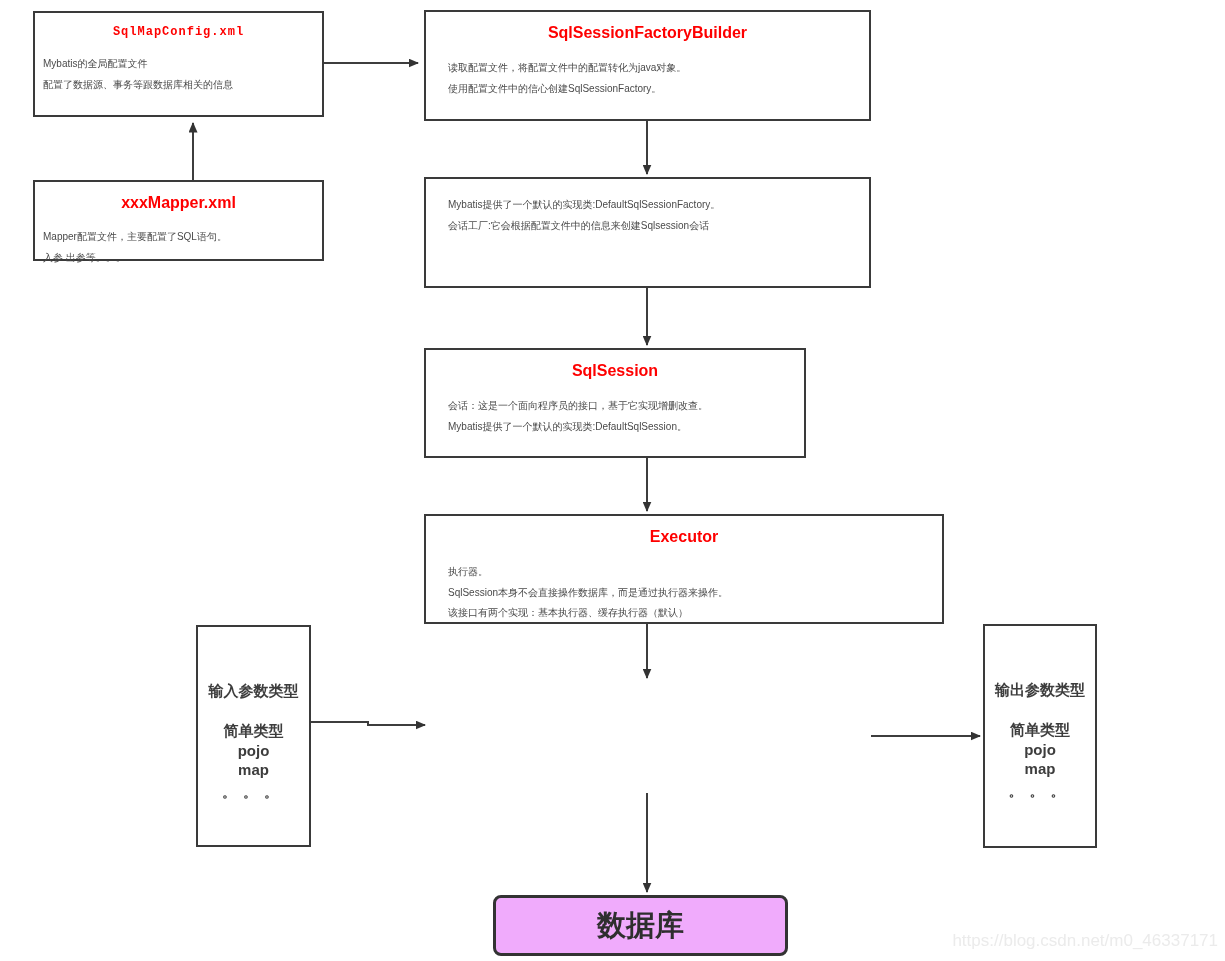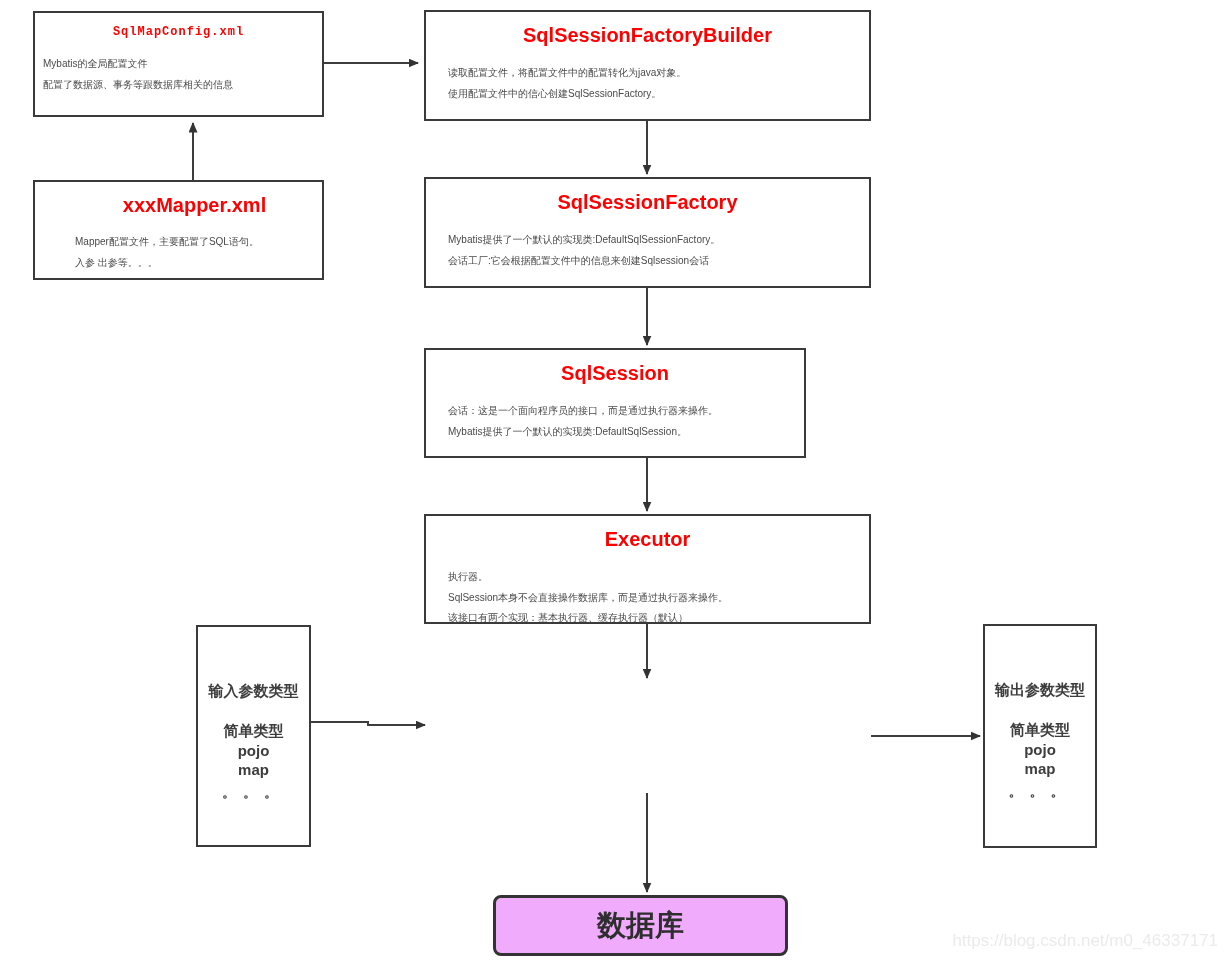--- a/index.html
+++ b/index.html
@@ -4,41 +4,41 @@
 <style>
   :root{
     --red:#fe0000; --border:#3a3a3a; --body:#4a4a4a; --wm:#ebebeb;
   }
   *{margin:0;padding:0;box-sizing:border-box;}
   html,body{background:#fff;}
   body{font-family:"Liberation Sans","DejaVu Sans",sans-serif;}
   .canvas{position:relative;width:1225px;height:961px;background:#fff;overflow:hidden;}
   .arrows{position:absolute;left:0;top:0;width:1225px;height:961px;}
   .box{position:absolute;background:#fff;border:2px solid var(--border);}
-  .box .title{margin-top:12px;text-align:center;font-weight:bold;font-size:20px;color:var(--red);}
+  .box .title{margin-top:12px;text-align:center;font-weight:bold;font-size:16px;color:var(--red);}
   .box .title.mono{font-family:"Liberation Mono","DejaVu Sans Mono",monospace;font-size:12px;letter-spacing:1px;}
   .box .body{margin-top:16px;padding:0 12px 0 22px;font-size:10px;line-height:20.5px;color:var(--body);}
   .box.side .body{padding:0 8px;}
   .box.side .body{margin-top:15px;}
   .param{position:absolute;background:#fff;border:2px solid var(--border);text-align:center;
          font-weight:bold;color:#3d3d3d;font-size:15px;padding-top:55px;}
   .param .ptitle{margin-bottom:20px;}
   .param .pline{line-height:19.5px;}
   .param .dots{margin-top:4px;letter-spacing:7px;font-size:14px;}
   .db{position:absolute;background:#f0abfc;border:3px solid #333;border-radius:8px;
       display:flex;align-items:center;justify-content:center;
       font-size:29px;font-weight:bold;color:#2e2e2e;}
   .watermark{position:absolute;right:7px;bottom:10px;font-size:17px;color:var(--wm);}
   
   #b-config  {left:33px;  top:11px;  width:291px; height:106px;}
-  #b-mapper  {left:33px;  top:180px; width:291px; height:100px;padding-left:32px;}
+  #b-mapper  {left:33px;  top:180px; width:291px; height:81px;}
   #b-builder {left:424px; top:10px;  width:447px; height:111px;}
   #b-factory {left:424px; top:177px; width:447px; height:111px;}
   #b-session {left:424px; top:348px; width:382px; height:110px;}
-  #b-executor{left:424px; top:514px; width:447px; height:110px;}
+  #b-executor{left:424px; top:514px; width:520px; height:110px;}
   #b-mapped  {left:428px; top:681px; width:443px; height:112px;}
   #b-input   {left:196px; top:625px; width:115px; height:222px;}
   #b-output  {left:983px; top:624px; width:114px; height:224px;}
   #b-db      {left:493px; top:895px; width:295px; height:61px;}
 </style>
 </head>
 <body>
 
 <div class="canvas">
 
@@ -77,31 +77,30 @@
 
   <div class="box" id="b-builder">
     <div class="title">SqlSessionFactoryBuilder</div>
     <div class="body">
       <div>读取配置文件，将配置文件中的配置转化为java对象。</div>
       <div>使用配置文件中的信心创建SqlSessionFactory。</div>
     </div>
   </div>
 
   <div class="box" id="b-factory">
-    <div class="title">SqlSessionFactory</div>
     <div class="body">
       <div>Mybatis提供了一个默认的实现类:DefaultSqlSessionFactory。</div>
       <div>会话工厂:它会根据配置文件中的信息来创建Sqlsession会话</div>
     </div>
   </div>
 
   <div class="box" id="b-session">
     <div class="title">SqlSession</div>
     <div class="body">
-      <div>会话：这是一个面向程序员的接口，而是通过执行器来操作。</div>
+      <div>会话：这是一个面向程序员的接口，基于它实现增删改查。</div>
       <div>Mybatis提供了一个默认的实现类:DefaultSqlSession。</div>
     </div>
   </div>
 
   <div class="box" id="b-executor">
     <div class="title">Executor</div>
     <div class="body">
       <div>执行器。</div>
       <div>SqlSession本身不会直接操作数据库，而是通过执行器来操作。</div>
       <div>该接口有两个实现：基本执行器、缓存执行器（默认）</div>

